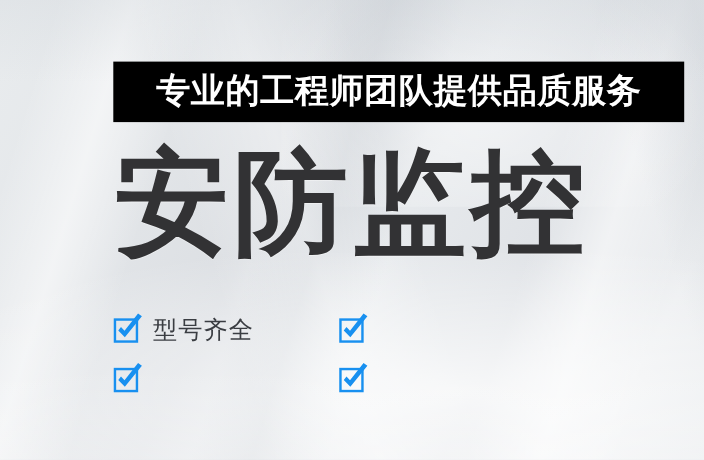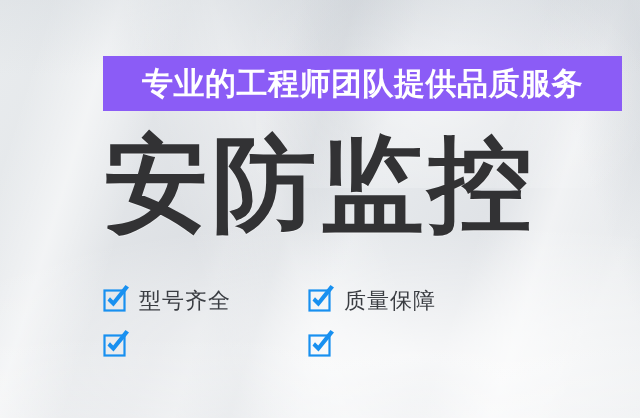--- a/index.html
+++ b/index.html
@@ -100,21 +100,21 @@
         rgba(255,255,255,0.30) 100%);
   }
 
   
   .subheadline-bar {
     position: absolute;
     left: 103px;
     top: 56px;
     width: 519px;
     height: 55px;
-    background: #8b5cf6;
+    background: #000000;
     display: flex;
     align-items: center;
     justify-content: center;
   }
   .subheadline-text {
     color: #ffffff;
     font-size: 31px;
     font-weight: 700;
     letter-spacing: 0.5px;
     line-height: 1;
@@ -203,21 +203,20 @@
       <span class="feature-label">型号齐全</span>
     </div>
 
     <div class="feature-item">
       <span class="check-icon">
         <svg width="30" height="30" viewBox="0 0 30 30">
           <rect x="3.5" y="7.5" width="20" height="20" fill="none" stroke="#1890f0" stroke-width="2.2"></rect>
           <path d="M6.5 17.5 L12.5 23.5 L28 4.5 L24.5 2 L12.2 17.6 L9 14.2 Z" fill="#1890f0"></path>
         </svg>
       </span>
-      <span class="feature-label">质量保障</span>
     </div>
 
     <div class="feature-item">
       <span class="check-icon">
         <svg width="30" height="30" viewBox="0 0 30 30">
           <rect x="3.5" y="7.5" width="20" height="20" fill="none" stroke="#1890f0" stroke-width="2.2"></rect>
           <path d="M6.5 17.5 L12.5 23.5 L28 4.5 L24.5 2 L12.2 17.6 L9 14.2 Z" fill="#1890f0"></path>
         </svg>
       </span>
     </div>

